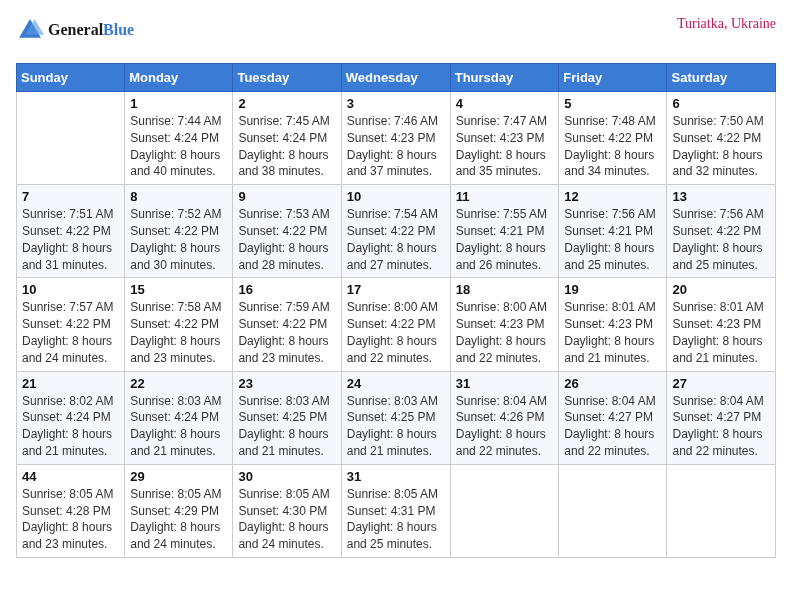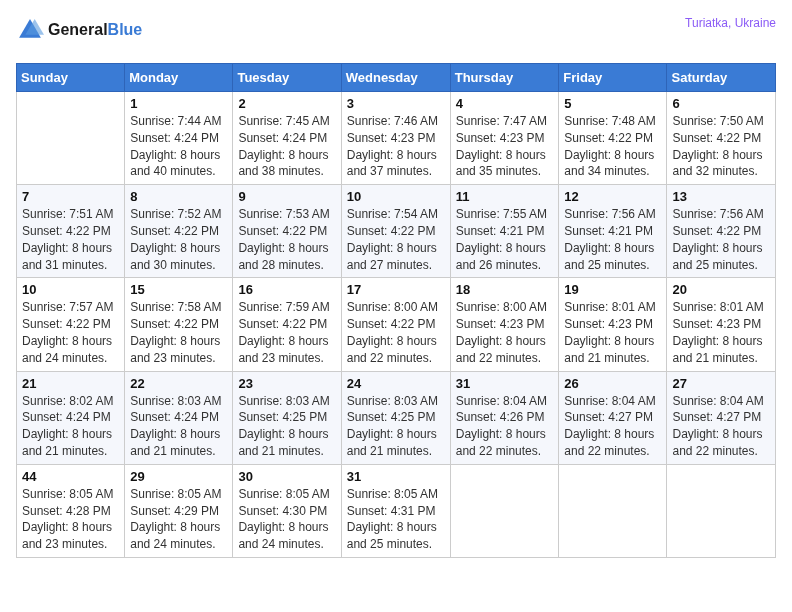--- a/index.html
+++ b/index.html
@@ -8,42 +8,43 @@
       background: #fff;
       width: 792px;
       min-height: 612px;
       padding: 16px;
     }
     .header {
       display: flex;
       justify-content: space-between;
       align-items: flex-start;
       margin-bottom: 14px;
+      font-family: Liberation Serif, serif;
     }
     .logo {
       display: flex;
       align-items: center;
       gap: 4px;
     }
     .logo-icon {
       width: 28px;
       height: 28px;
     }
     .title-block {
       text-align: right;
     }
     .month-title {
       font-size: 32px;
       font-weight: bold;
       color: #222;
       line-height: 1.1;
     }
     .subtitle {
-      font-size: 12px;
-      color: #8b5cf6;
+      font-size: 14px;
+      color: #be185d;
     }
     table {
       width: 100%;
       border-collapse: collapse;
       font-size: 11px;
       margin-top: 19px;
     }
     thead tr th {
       background-color: #3a7bd5;
       color: #fff;

